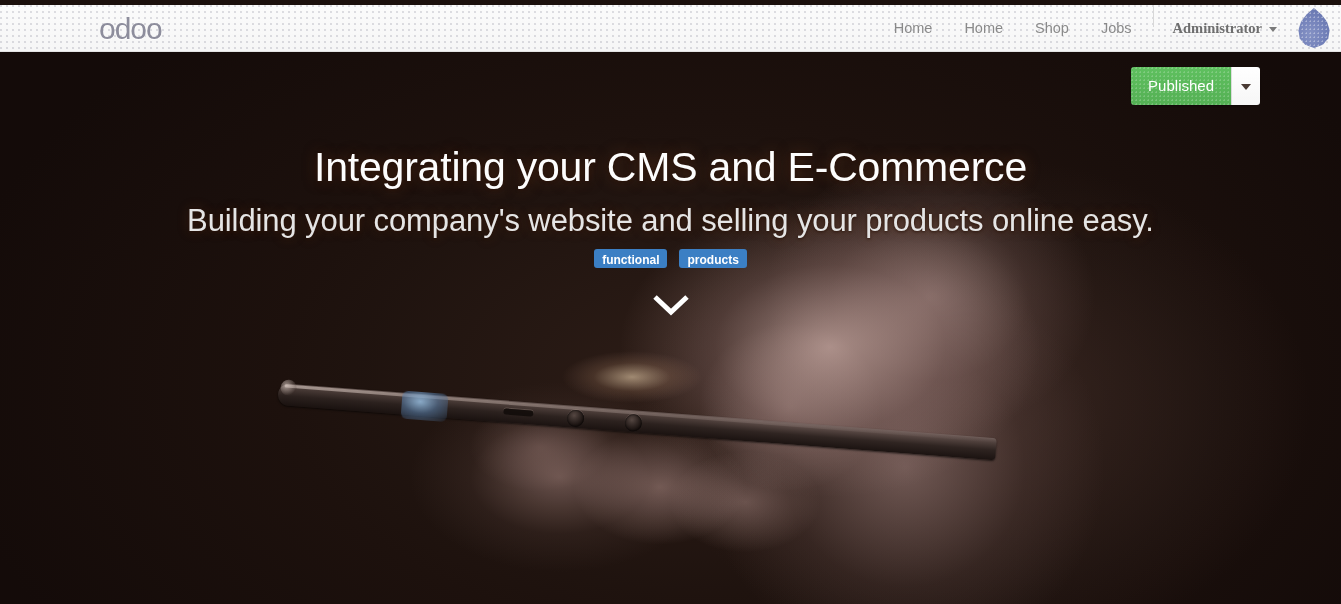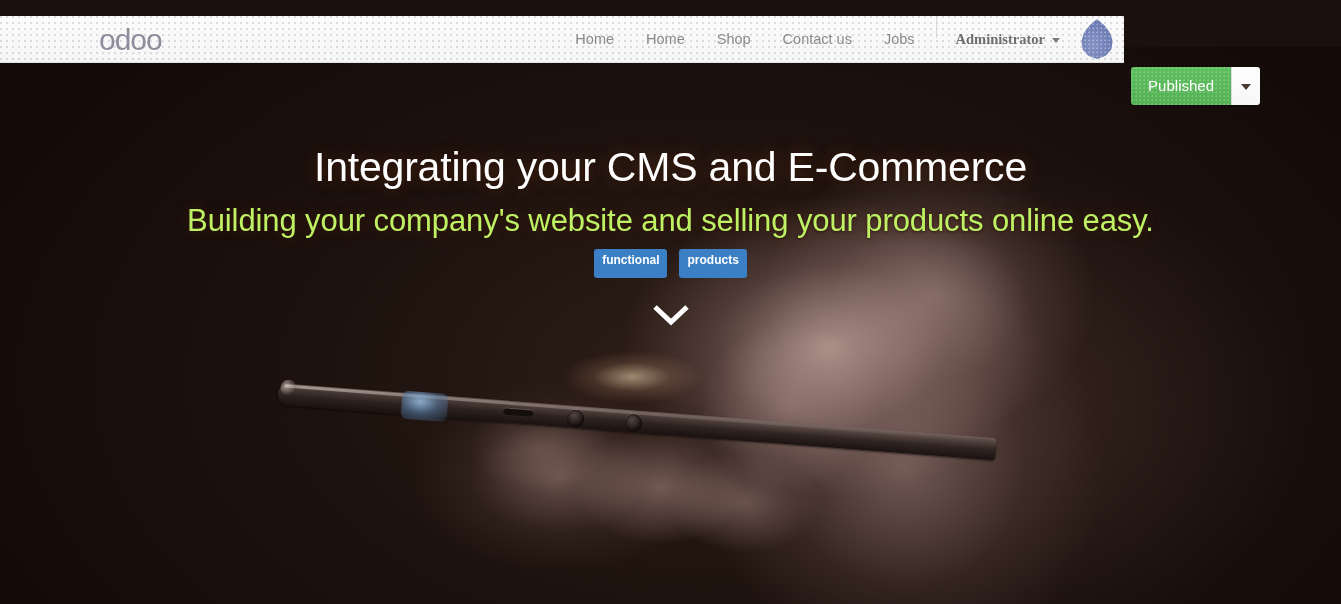--- a/index.html
+++ b/index.html
@@ -9,22 +9,22 @@
     width: 1341px;
     height: 604px;
     overflow: hidden;
     font-family: "Liberation Sans", sans-serif;
     background: #1b100c;
   }
 
   
   #topbar {
     position: absolute;
-    top: 16px; left: 0;
-    width: 1124px;
+    top: 5px; left: 0;
+    width: 1341px;
     height: 47px;
     background:
       radial-gradient(circle at 1px 1px, rgba(150,150,165,0.30) 0.8px, transparent 1.1px) 0 0 / 6px 6px,
       linear-gradient(to bottom, #fbfbfb 0%, #f6f6f6 100%);
     border-bottom: 1px solid #e3e3e3;
     z-index: 30;
   }
 
   #brand {
     position: absolute;
@@ -226,39 +226,39 @@
     color: #fdfdfd;
     text-shadow: 0 1px 3px rgba(40,18,8,0.95), 0 0 14px rgba(120,60,25,0.55);
     letter-spacing: -0.2px;
   }
 
   #hero-subtitle {
     margin-top: 9px;
     font-size: 31px;
     line-height: 40px;
     font-weight: 400;
-    color: #bef264;
+    color: #e5e5e5;
     text-shadow: 0 1px 3px rgba(40,18,8,0.9), 0 0 12px rgba(120,60,25,0.45);
     letter-spacing: -0.1px;
   }
 
   #tags {
     margin-top: 8px;
     display: flex;
     justify-content: center;
     gap: 12px;
   }
   .tag {
     display: inline-block;
     background: #3b7fc4;
     color: #ffffff;
     font-size: 12px;
     font-weight: bold;
     line-height: 1;
-    padding: 5px 8px 12px;
+    padding: 5px 8px 2px;
     border-radius: 3px;
     cursor: pointer;
     white-space: nowrap;
   }
 
   #scroll-down {
     margin-top: 24px;
     display: inline-block;
     cursor: pointer;
     line-height: 0;
@@ -311,21 +311,20 @@
 <body>
 
 <div id="topbar">
 
   <a id="brand">odoo</a>
 
   <nav id="nav">
     <a class="nav-link">Home</a>
     <a class="nav-link">Home</a>
     <a class="nav-link">Shop</a>
-    <a class="nav-link">Contact us</a>
     <a class="nav-link">Jobs</a>
 
     <span id="nav-divider"></span>
 
     <div id="user-menu">
       <span id="user-name">Administrator</span>
       <span class="caret-down"></span>
     </div>
   </nav>
 

